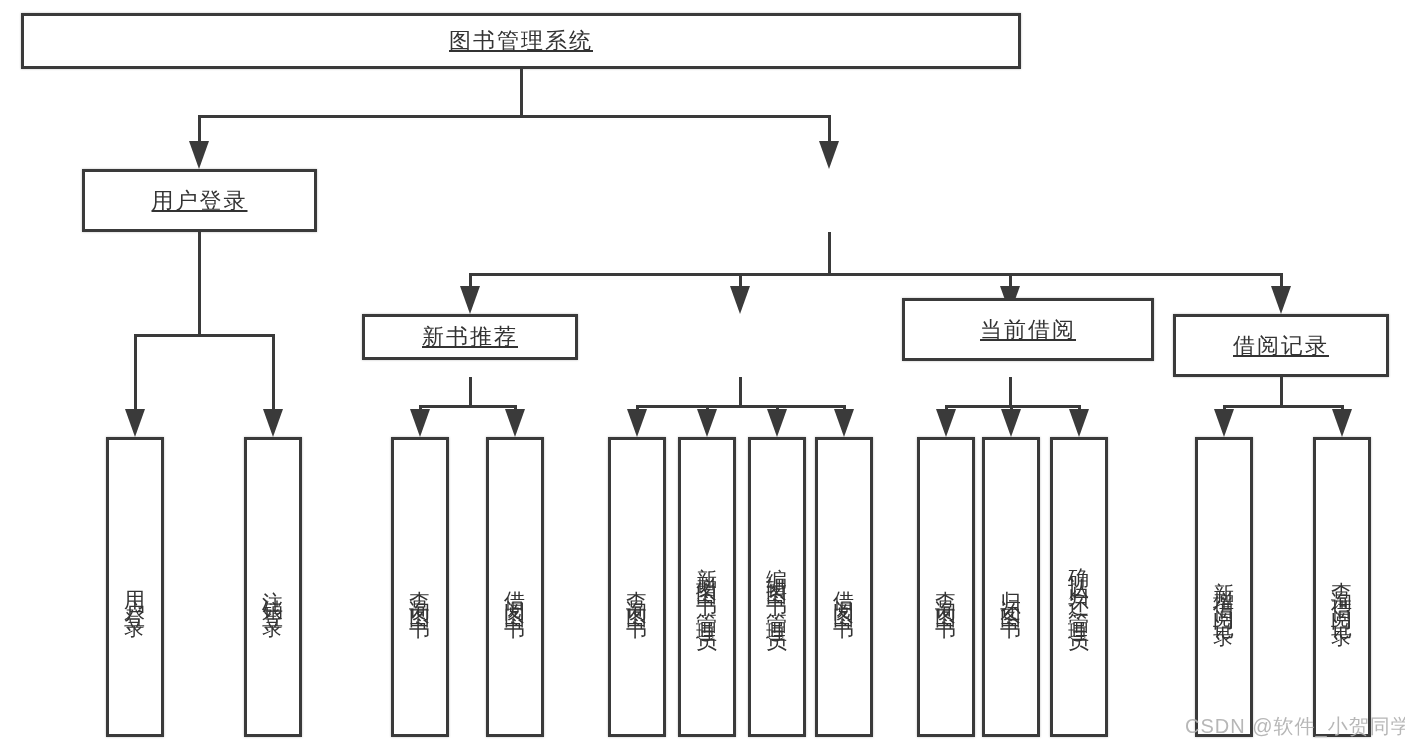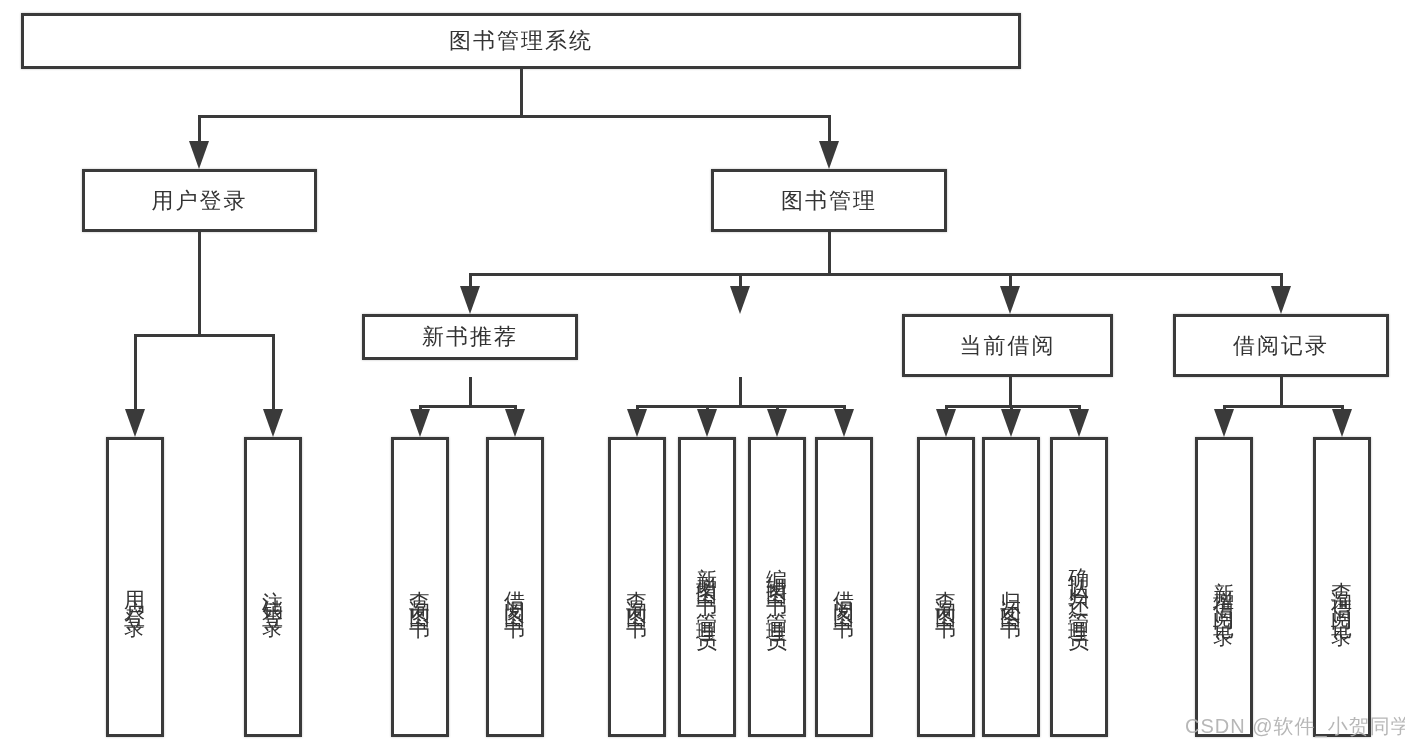--- a/index.html
+++ b/index.html
@@ -21,20 +21,21 @@
     box-sizing:border-box;
     background:#ffffff;
     border:3px solid var(--line);
     display:flex;align-items:center;justify-content:center;
     box-shadow:0 0 2px rgba(70,70,70,.35);
   }
   .lbl{
     font-size:22px;color:var(--text);
     letter-spacing:2px;white-space:nowrap;
     line-height:1;
+    text-decoration:underline;
   }
   .leaf{top:437px;width:58px;height:300px;}
   .vtext{
     writing-mode:vertical-rl;
     font-size:21px;color:var(--text);
     letter-spacing:9px;margin-bottom:-9px;
     line-height:1;white-space:nowrap;
   }
   .ln{position:absolute;background:var(--line);display:block;}
   .ar{
@@ -61,23 +62,20 @@
   <i class="ln" style="left:519.5px;top:69px;width:3px;height:49px"></i>
   <i class="ln" style="left:197.5px;top:115px;width:633px;height:3px"></i>
   <i class="ln" style="left:197.5px;top:115px;width:3px;height:28px"></i>
   <i class="ln" style="left:827.5px;top:115px;width:3px;height:28px"></i>
   <i class="ar" style="left:189px;top:141px"></i>
   <i class="ar" style="left:819px;top:141px"></i>
 
   <div class="box" style="left:82px;top:169px;width:235px;height:63px">
     <span class="lbl">用户登录</span>
   </div>
-  <div class="box" style="left:711px;top:169px;width:236px;height:63px">
-    <span class="lbl">图书管理</span>
-  </div>
 
   <i class="ln" style="left:197.5px;top:232px;width:3px;height:105px"></i>
   <i class="ln" style="left:133.5px;top:334px;width:141px;height:3px"></i>
   <i class="ln" style="left:133.5px;top:334px;width:3px;height:77px"></i>
   <i class="ln" style="left:271.5px;top:334px;width:3px;height:77px"></i>
   <i class="ar" style="left:125px;top:409px"></i>
   <i class="ar" style="left:263px;top:409px"></i>
 
   <i class="ln" style="left:827.5px;top:232px;width:3px;height:44px"></i>
   <i class="ln" style="left:468.5px;top:273px;width:814px;height:3px"></i>
@@ -86,21 +84,21 @@
   <i class="ln" style="left:1008.5px;top:273px;width:3px;height:16px"></i>
   <i class="ln" style="left:1279.5px;top:273px;width:3px;height:16px"></i>
   <i class="ar" style="left:460px;top:286px"></i>
   <i class="ar" style="left:730px;top:286px"></i>
   <i class="ar" style="left:1000px;top:286px"></i>
   <i class="ar" style="left:1271px;top:286px"></i>
 
   <div class="box" style="left:362px;top:314px;width:216px;height:46px">
     <span class="lbl">新书推荐</span>
   </div>
-  <div class="box" style="left:902px;top:314px;width:211px;height:63px">
+  <div class="box" style="left:902px;top:298px;width:252px;height:63px">
     <span class="lbl">当前借阅</span>
   </div>
   <div class="box" style="left:1173px;top:314px;width:216px;height:63px">
     <span class="lbl">借阅记录</span>
   </div>
 
   <i class="ln" style="left:468.5px;top:377px;width:3px;height:31px"></i>
   <i class="ln" style="left:418.5px;top:405px;width:98px;height:3px"></i>
   <i class="ln" style="left:418.5px;top:405px;width:3px;height:9px"></i>
   <i class="ln" style="left:513.5px;top:405px;width:3px;height:9px"></i>

